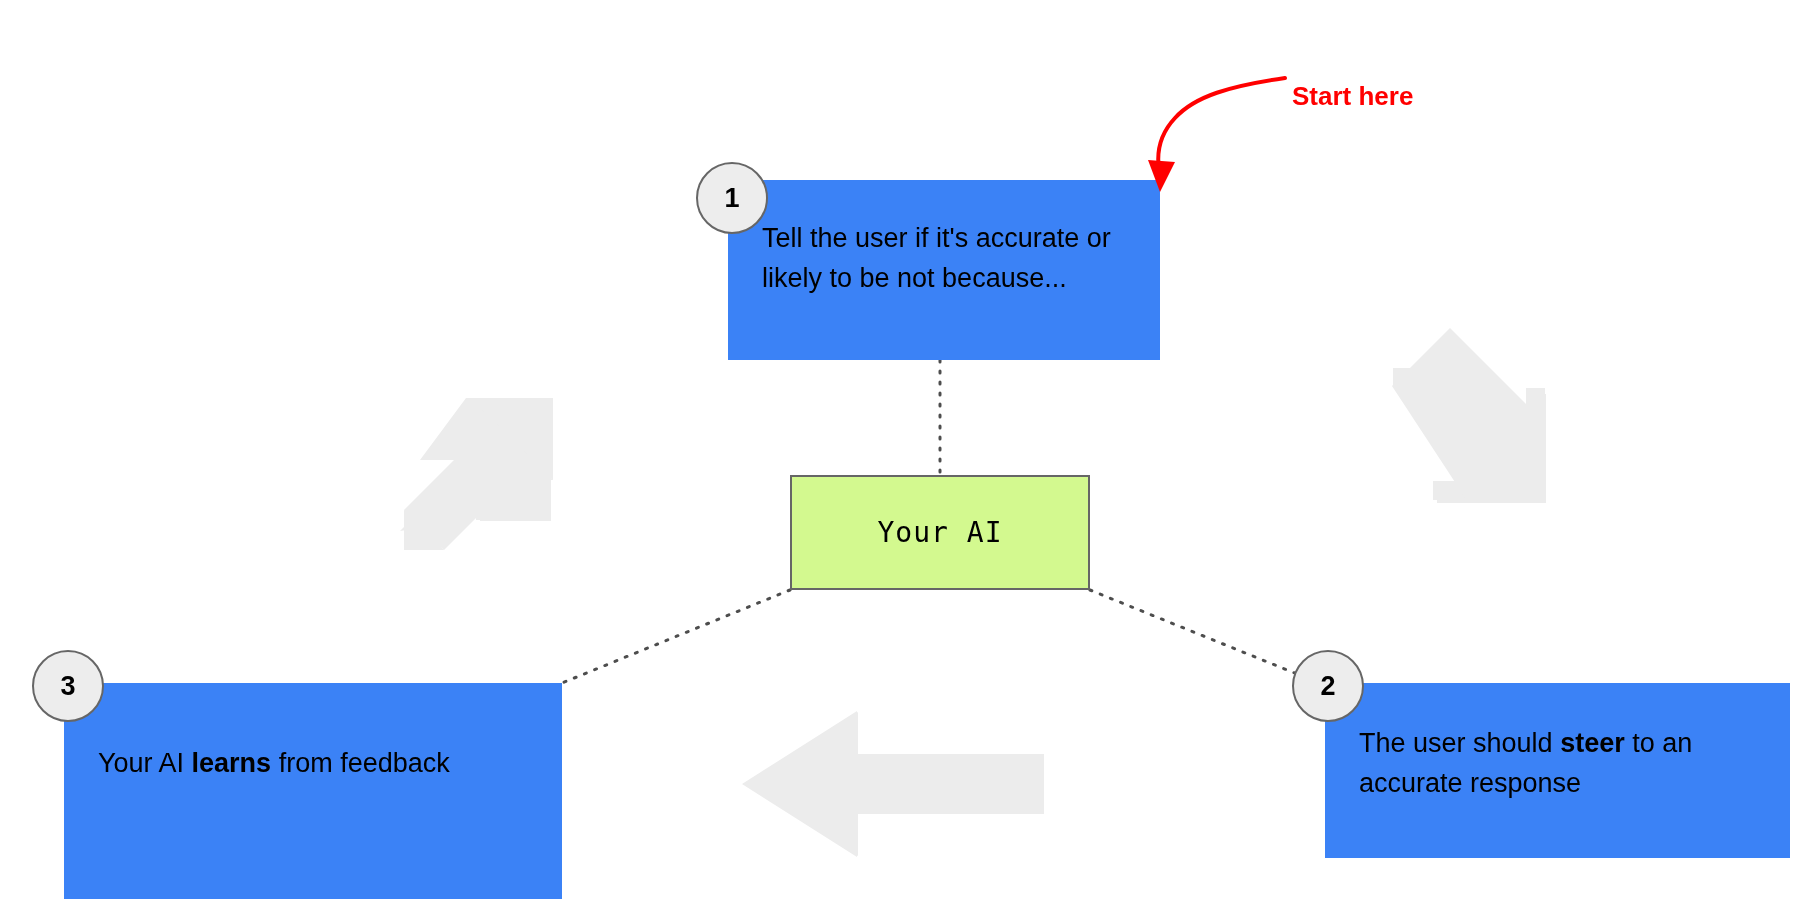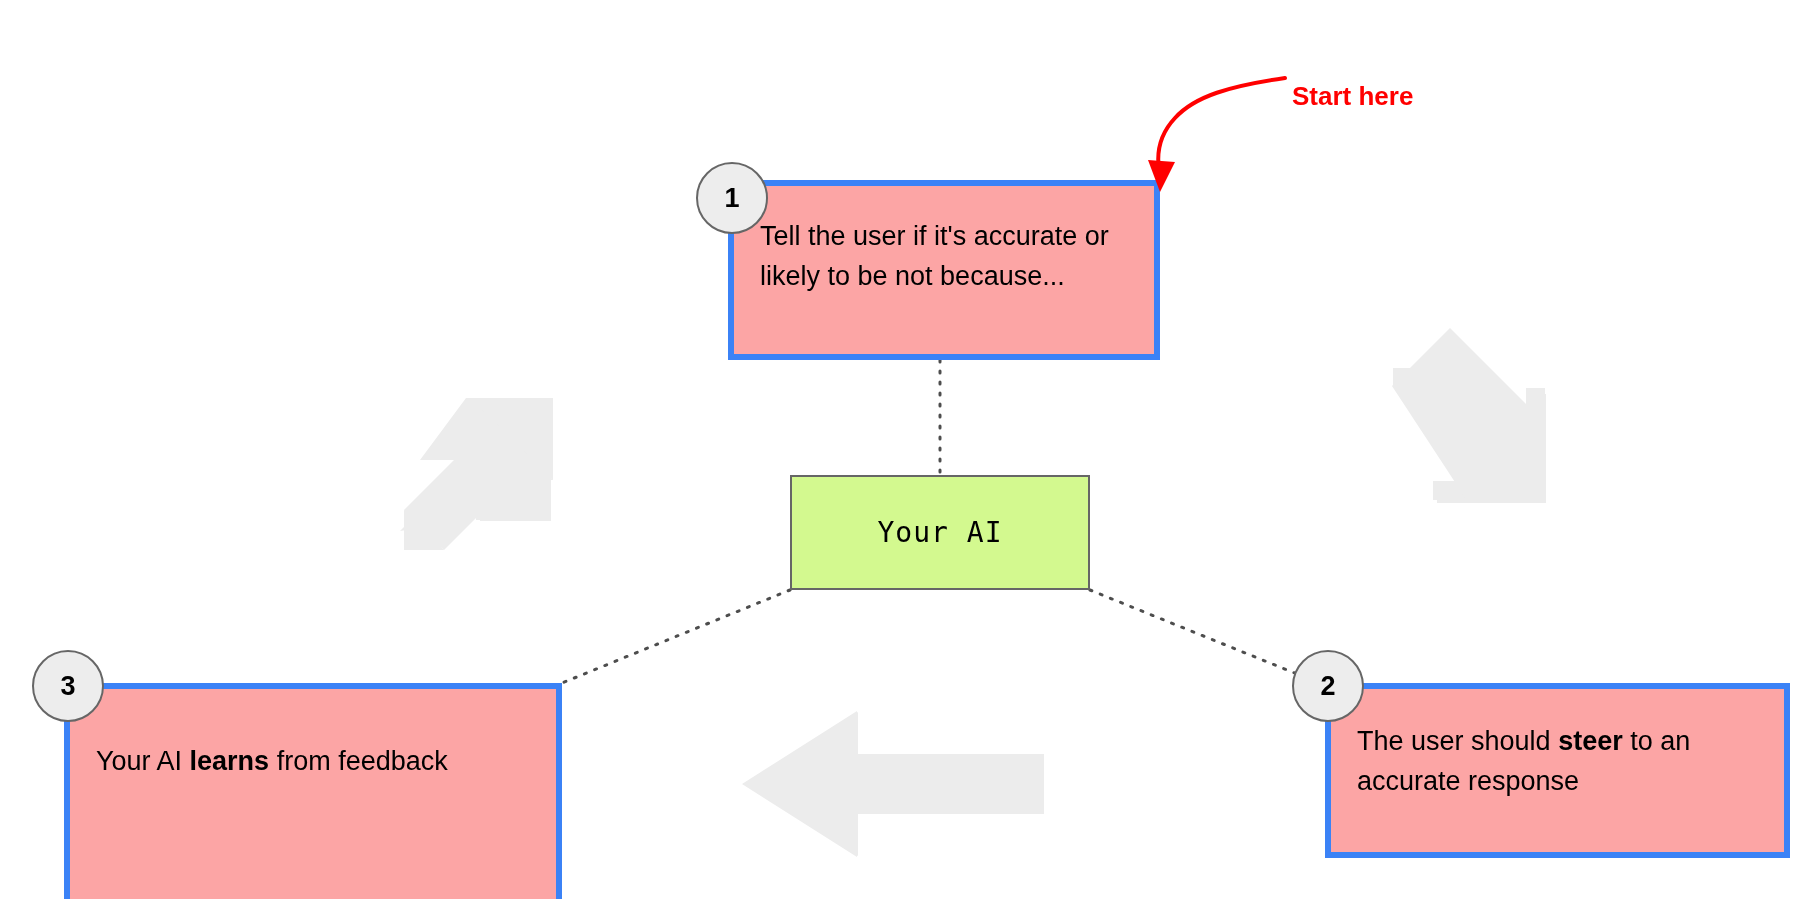--- a/index.html
+++ b/index.html
@@ -36,22 +36,22 @@
   #annotation-layer {
     position: absolute;
     left: 0;
     top: 0;
     width: 1797px;
     height: 899px;
     pointer-events: none;
   }
   .node-box {
     position: absolute;
-    background: #fca5a5;
-    border: 6px solid #3b82f6;
+    background: #3b82f6;
+    border: 8px solid #3b82f6;
     box-sizing: border-box;
   }
   .node-text {
     position: absolute;
     left: 26px;
     right: 20px;
     font-size: 27px;
     line-height: 40px;
     color: #000000;
     font-family: "Liberation Sans", sans-serif;

